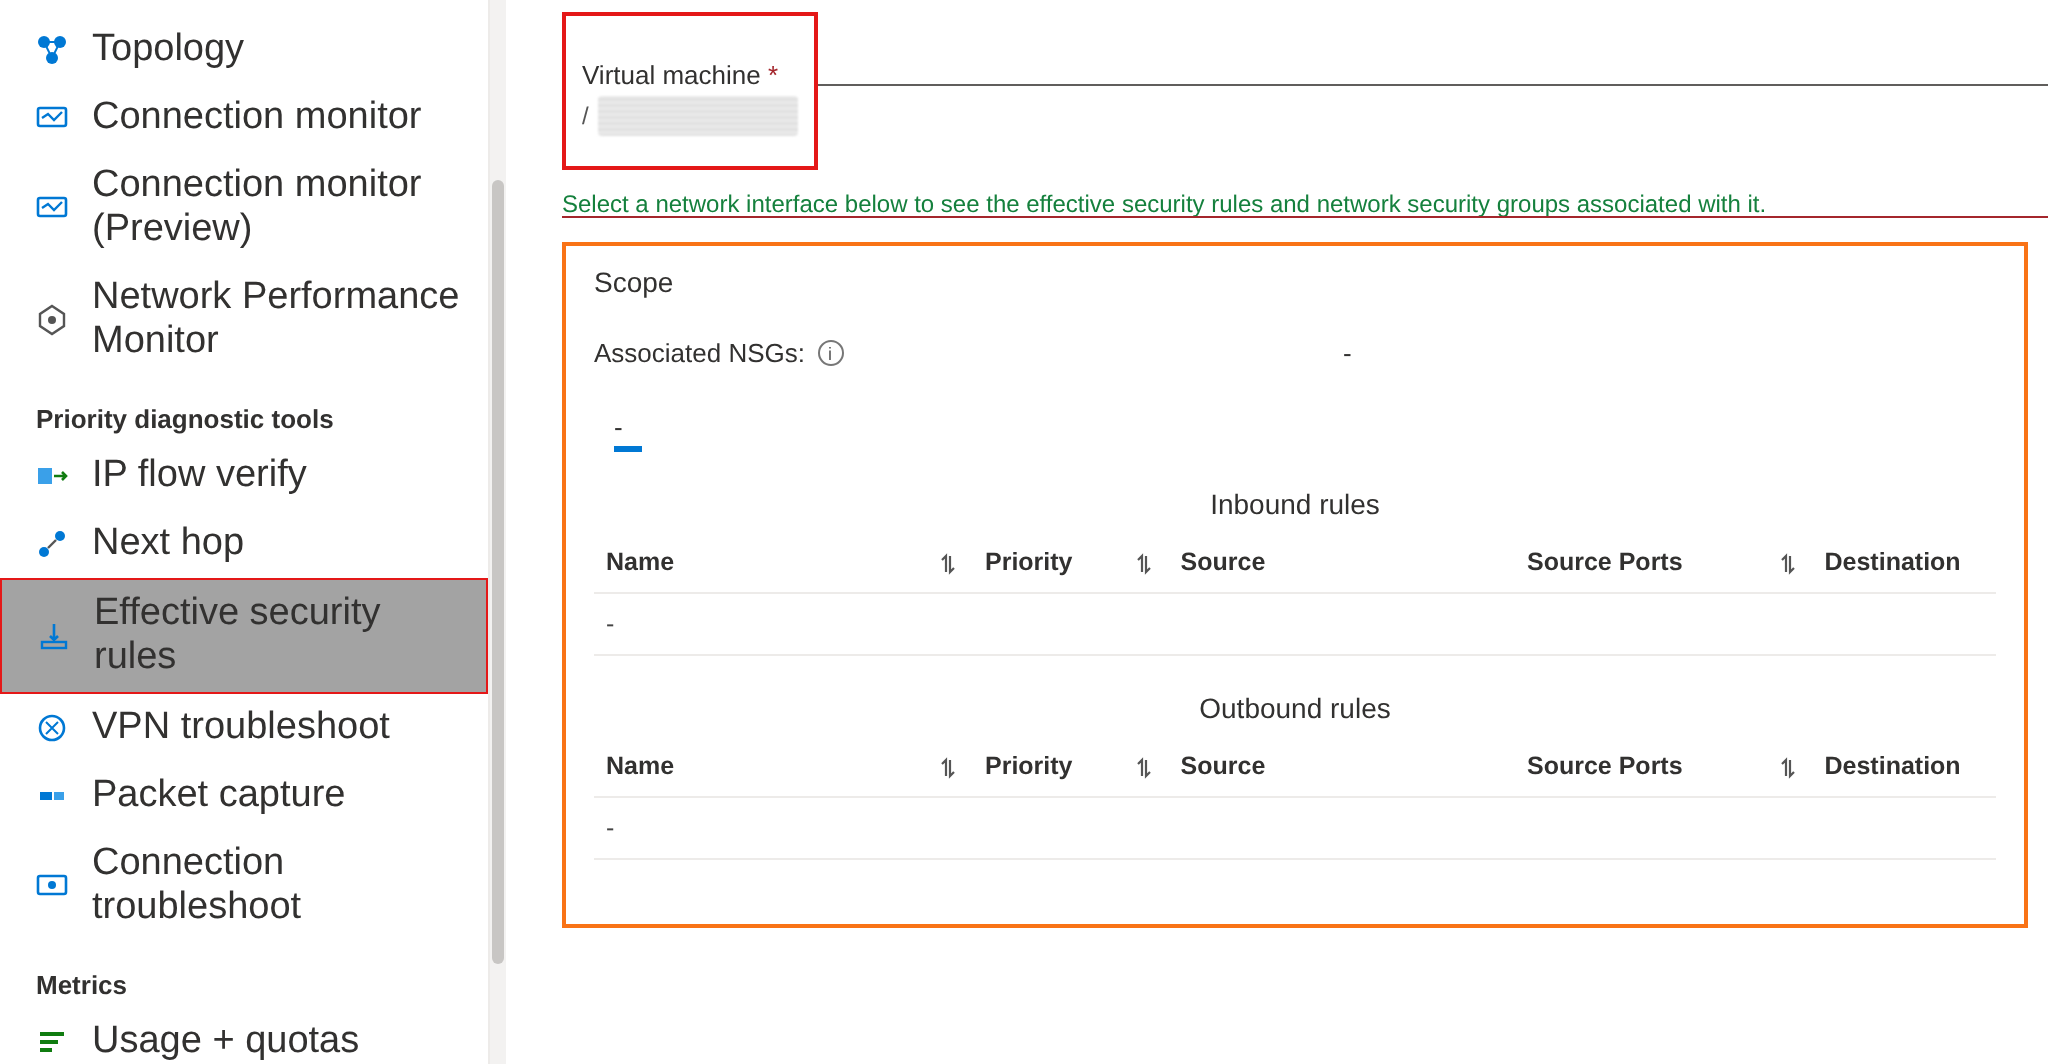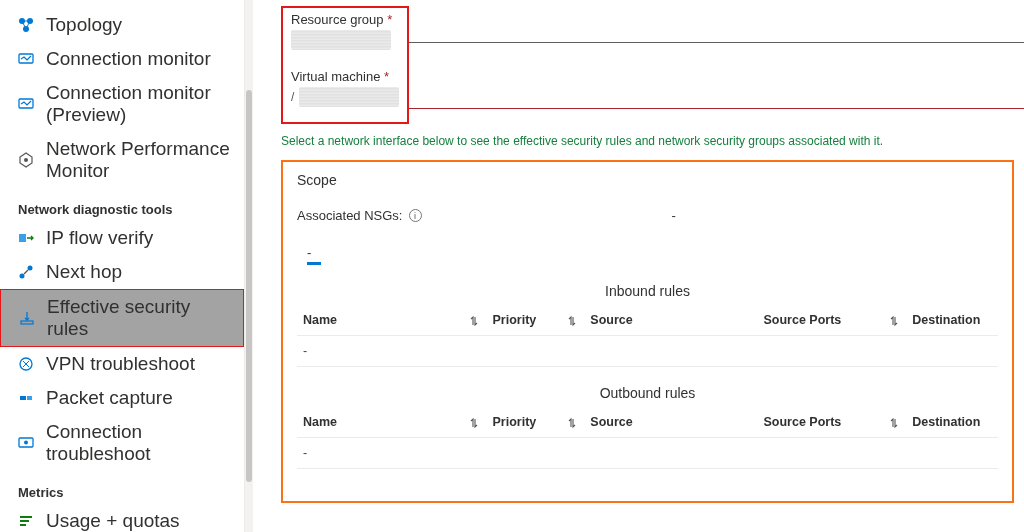--- a/index.html
+++ b/index.html
@@ -212,21 +212,21 @@
     <div class="nav-item">
       <span class="nav-icon">
         <svg width="16" height="16">
             <path d="M8 1 L14 5 L14 11 L8 15 L2 11 L2 5 Z" fill="none" stroke="#555" stroke-width="1.2"></path>
             <circle cx="8" cy="8" r="2" fill="#555"></circle>
           </svg>
       </span>
       <span class="nav-label">Network Performance Monitor</span>
     </div>
 
-    <div class="section-header">Network diagnostic tools</div>
+    <div class="section-header">Priority diagnostic tools</div>
 
     <div class="nav-item">
       <span class="nav-icon">
         <svg width="16" height="16">
             <rect x="1" y="4" width="7" height="8" fill="#3aa0e9"></rect>
             <path d="M9 8 L15 8 M13 6 L15 8 L13 10" stroke="#107c10" fill="none" stroke-width="1.3"></path>
           </svg>
       </span>
       <span class="nav-label">IP flow verify</span>
     </div>
@@ -312,28 +312,20 @@
     <div class="scroll-thumb"></div>
   </div>
 
   <div class="main">
 
     
     <div class="full-underline-rg"></div>
     <div class="full-underline-vm"></div>
 
     <div class="highlight-form" style="position:relative; z-index:2; background:#fff;">
-      <div class="form-row">
-        <span class="form-label">
-          <span>Resource group</span> <span class="req">*</span>
-        </span>
-        <div style="height:22px; display:flex; align-items:center;">
-          <div class="smudge-box"></div>
-        </div>
-      </div>
       <div class="form-row" style="margin-top:18px;">
         <span class="form-label">
           <span>Virtual machine</span> <span class="req">*</span>
         </span>
         <div style="height:22px; display:flex; align-items:center;">
           <span class="slash-prefix">/</span>
           <div class="smudge-box with-slash"></div>
         </div>
       </div>
     </div>

